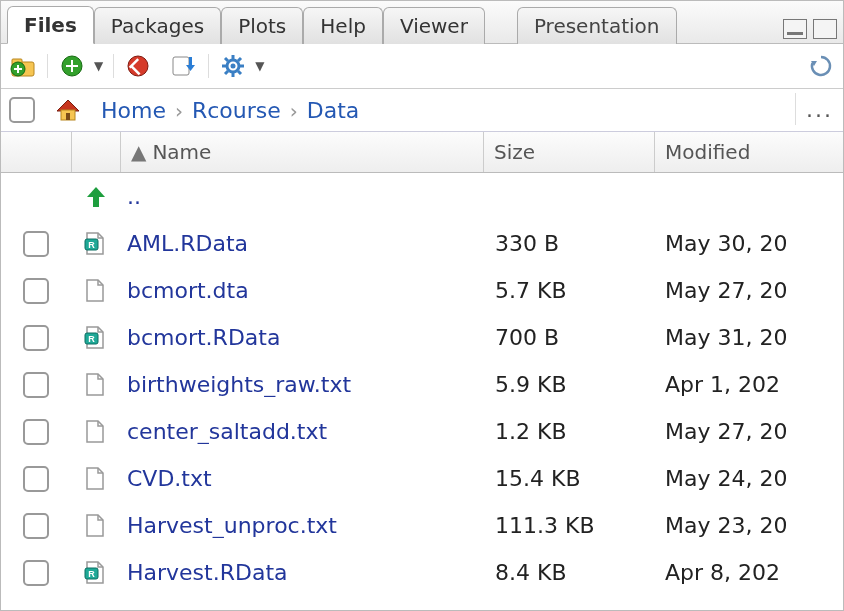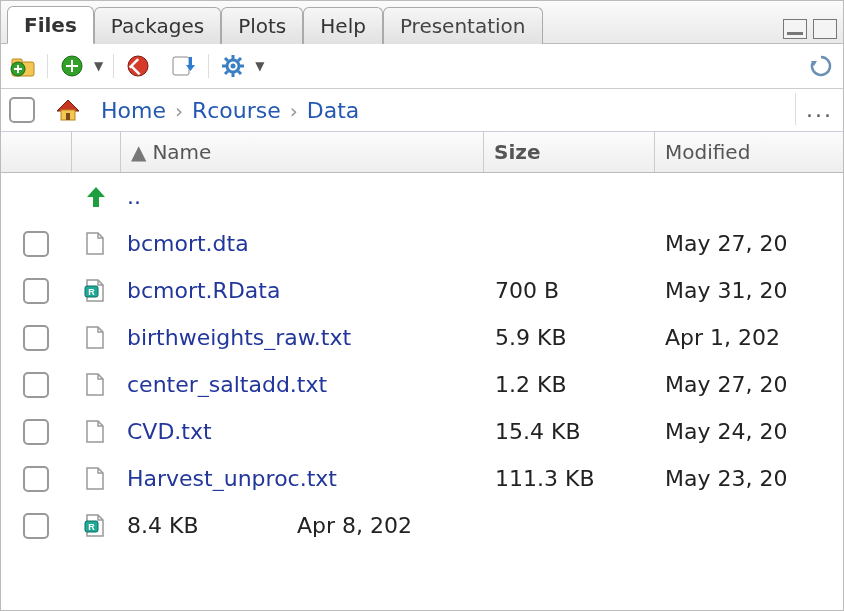--- a/index.html
+++ b/index.html
@@ -47,21 +47,21 @@
     cursor: pointer;
     white-space: nowrap;
     overflow: hidden;
   }
   .tab.active {
     background: #fff;
     font-weight: bold;
     border-bottom: 1px solid #fff;
     z-index: 2;
   }
-  .tab.trunc { max-width: 158px; color:#444; }
+  .tab.trunc { max-width: 158px; color:#444;margin-left:32px; }
   .win-controls {
     position: absolute;
     right: 6px;
     bottom: 4px;
     display: flex;
     gap: 6px;
   }
   .win-btn {
     width: 22px; height: 18px;
     border: 1.5px solid #777;
@@ -135,21 +135,21 @@
     align-items: center;
     height: 40px;
     background: linear-gradient(#fcfcfc, #eeeeee);
     border-bottom: 1px solid #bbb;
     font-size: 20px;
     color: #555;
   }
   .col-check { width: 70px; border-right: 1px solid #ccc; height: 100%; }
   .col-icon  { width: 48px; border-right: 1px solid #ccc; height: 100%; }
   .col-name  { flex: 1; padding-left: 10px; display:flex; align-items:center; gap:6px; border-right: 1px solid #ccc; height:100%; }
-  .col-size  { width: 160px; padding-left: 10px; display:flex; align-items:center; border-right: 1px solid #ccc; height:100%;font-weight:bold; }
+  .col-size  { width: 160px; padding-left: 10px; display:flex; align-items:center; border-right: 1px solid #ccc; height:100%; }
   .col-mod   { width: 178px; padding-left: 10px; display:flex; align-items:flex-end; }
   .sort-arrow { color:#777; }
 
   
   .filelist {
     flex: 1;
     overflow-y: auto;
     overflow-x: hidden;
     font-size: 22px;
   }
@@ -239,20 +239,21 @@
   </defs>
 </svg>
 
 <div class="pane">
 
   <div class="tabstrip" id="tabstrip">
     <div class="tab active"><span>Files</span></div>
       <div class="tab"><span>Packages</span></div>
       <div class="tab"><span>Plots</span></div>
       <div class="tab"><span>Help</span></div>
+      <div class="tab"><span>Viewer</span></div>
       <div class="tab trunc"><span>Presentation</span></div>
       <div class="win-controls">
       <div class="win-btn min"></div>
       <div class="win-btn"></div>
     </div>
   </div>
 
   <div class="toolbar">
     <div class="tbbtn">
       <svg width="26" height="24">
@@ -326,30 +327,44 @@
       <div class="cell-icon">
         <svg width="22" height="24">
             <use href="#ico-up"></use>
           </svg>
       </div>
       <div class="cell-name">..</div>
       <div class="cell-size"></div>
       <div class="cell-mod"></div>
     </div>
 
+  <div class="row">
+        <div class="cell-check">
+          <div class="checkbox"></div>
+        </div>
+        <div class="cell-icon">
+          <svg width="22" height="26">
+            <use href="#ico-rdata"></use>
+          </svg>
+        </div>
+        <div class="cell-name">AML.RData</div>
+        <div class="cell-size">330 B</div>
+        <div class="cell-mod">May 30, 20</div>
+      </div>
       <div class="row">
         <div class="cell-check">
           <div class="checkbox"></div>
         </div>
         <div class="cell-icon">
           <svg width="22" height="26">
             <use href="#ico-file"></use>
           </svg>
         </div>
         <div class="cell-name">bcmort.dta</div>
+        <div class="cell-size">5.7 KB</div>
         <div class="cell-mod">May 27, 20</div>
       </div>
       <div class="row">
         <div class="cell-check">
           <div class="checkbox"></div>
         </div>
         <div class="cell-icon">
           <svg width="22" height="26">
             <use href="#ico-rdata"></use>
           </svg>
@@ -412,19 +427,20 @@
       </div>
       <div class="row">
         <div class="cell-check">
           <div class="checkbox"></div>
         </div>
         <div class="cell-icon">
           <svg width="22" height="26">
             <use href="#ico-rdata"></use>
           </svg>
         </div>
+        <div class="cell-name">Harvest.RData</div>
         <div class="cell-size">8.4 KB</div>
         <div class="cell-mod">Apr 8, 202</div>
       </div>
       <div style="height: 300px;"></div>
     </div>
 
 </div>
 
 </body></html>

